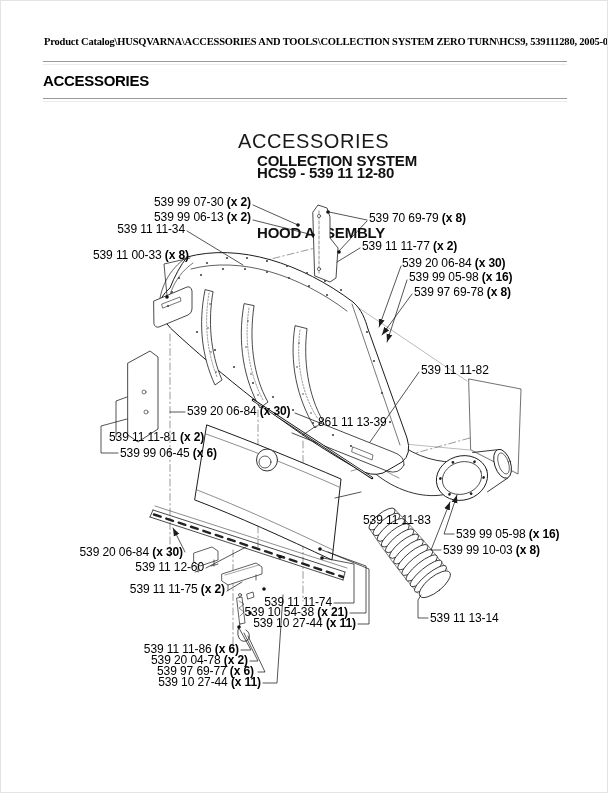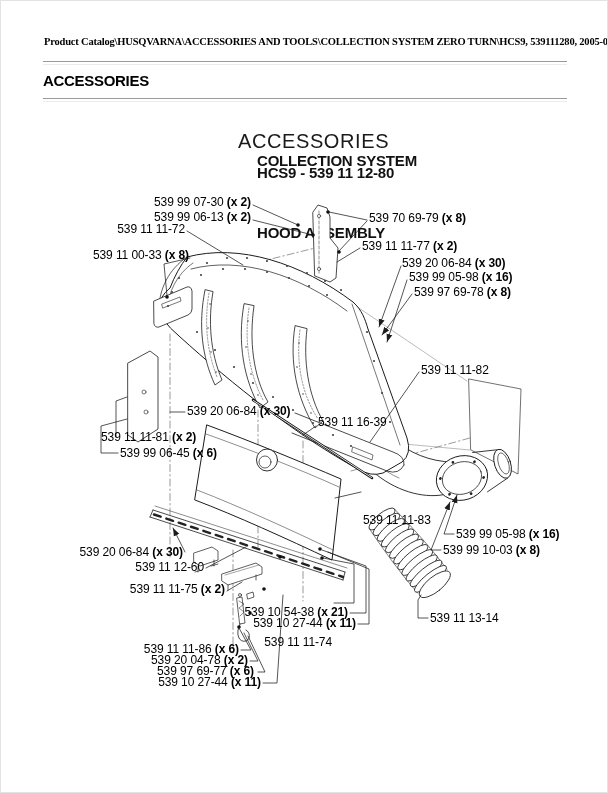--- a/index.html
+++ b/index.html
@@ -282,39 +282,39 @@
         <circle cx="279" cy="556" r="1.8"></circle>
       <circle cx="263" cy="588" r="1.8"></circle>
         <circle cx="238" cy="626" r="1.8"></circle>
       <circle cx="249" cy="612" r="1.8"></circle>
     </g>
   </svg>
 
   <div id="labels">
       <div class="part-label" style="top: 197px; right: 356px;"><span class="pn">539 99 07-30</span><span class="pq"> (x 2)</span></div>
       <div class="part-label" style="top: 212px; right: 356px;"><span class="pn">539 99 06-13</span><span class="pq"> (x 2)</span></div>
-      <div class="part-label" style="top: 224px; right: 422px;"><span class="pn">539 11 11-72</span></div>
+      <div class="part-label" style="top: 224px; right: 422px;"><span class="pn">539 11 11-34</span></div>
       <div class="part-label" style="top: 213px; left: 368px;"><span class="pn">539 70 69-79</span><span class="pq"> (x 8)</span></div>
       <div class="part-label" style="top: 250px; right: 418px;"><span class="pn">539 11 00-33</span><span class="pq"> (x 8)</span></div>
       <div class="part-label" style="top: 241px; left: 361px;"><span class="pn">539 11 11-77</span><span class="pq"> (x 2)</span></div>
       <div class="part-label" style="top: 258px; left: 401px;"><span class="pn">539 20 06-84</span><span class="pq"> (x 30)</span></div>
       <div class="part-label" style="top: 272px; left: 408px;"><span class="pn">539 99 05-98</span><span class="pq"> (x 16)</span></div>
       <div class="part-label" style="top: 287px; left: 413px;"><span class="pn">539 97 69-78</span><span class="pq"> (x 8)</span></div>
       <div class="part-label" style="top: 365px; left: 420px;"><span class="pn">539 11 11-82</span></div>
       <div class="part-label" style="top: 406px; left: 186px;"><span class="pn">539 20 06-84</span><span class="pq"> (x 30)</span></div>
-      <div class="part-label" style="top: 417px; left: 317px;"><span class="pn">539 11 16-39</span></div>
-      <div class="part-label" style="top: 432px; left: 100px; text-align: right;"><span class="pn">539 11 11-81</span><span class="pq"> (x 2)</span></div>
+      <div class="part-label" style="top: 417px; left: 317px;"><span class="pn">861 11 13-39</span></div>
+      <div class="part-label" style="top: 432px; left: 108px; text-align: right;"><span class="pn">539 11 11-81</span><span class="pq"> (x 2)</span></div>
       <div class="part-label" style="top: 448px; left: 119px;"><span class="pn">539 99 06-45</span><span class="pq"> (x 6)</span></div>
       <div class="part-label" style="top: 515px; left: 362px;"><span class="pn">539 11 11-83</span></div>
       <div class="part-label" style="top: 529px; left: 455px;"><span class="pn">539 99 05-98</span><span class="pq"> (x 16)</span></div>
       <div class="part-label" style="top: 545px; left: 442px;"><span class="pn">539 99 10-03</span><span class="pq"> (x 8)</span></div>
       <div class="part-label" style="top: 547px; right: 424px;"><span class="pn">539 20 06-84</span><span class="pq"> (x 30)</span></div>
       <div class="part-label" style="top: 562px; right: 403px;"><span class="pn">539 11 12-60</span></div>
       <div class="part-label" style="top: 584px; right: 382px;"><span class="pn">539 11 11-75</span><span class="pq"> (x 2)</span></div>
-      <div class="part-label" style="top: 597px; right: 275px; margin-top: 40px;"><span class="pn">539 11 11-74</span></div>
+      <div class="part-label" style="top: 597px; right: 275px;"><span class="pn">539 11 11-74</span></div>
       <div class="part-label" style="top: 607px; right: 259px;"><span class="pn">539 10 54-38</span><span class="pq"> (x 21)</span></div>
       <div class="part-label" style="top: 618px; right: 251px;"><span class="pn">539 10 27-44</span><span class="pq"> (x 11)</span></div>
       <div class="part-label" style="top: 613px; left: 429px;"><span class="pn">539 11 13-14</span></div>
       <div class="part-label" style="top: 644px; right: 368px;"><span class="pn">539 11 11-86</span><span class="pq"> (x 6)</span></div>
       <div class="part-label" style="top: 655px; right: 359px;"><span class="pn">539 20 04-78</span><span class="pq"> (x 2)</span></div>
       <div class="part-label" style="top: 666px; right: 353px;"><span class="pn">539 97 69-77</span><span class="pq"> (x 6)</span></div>
       <div class="part-label" style="top: 677px; right: 346px;"><span class="pn">539 10 27-44</span><span class="pq"> (x 11)</span></div>
     </div>
 </div>
 

